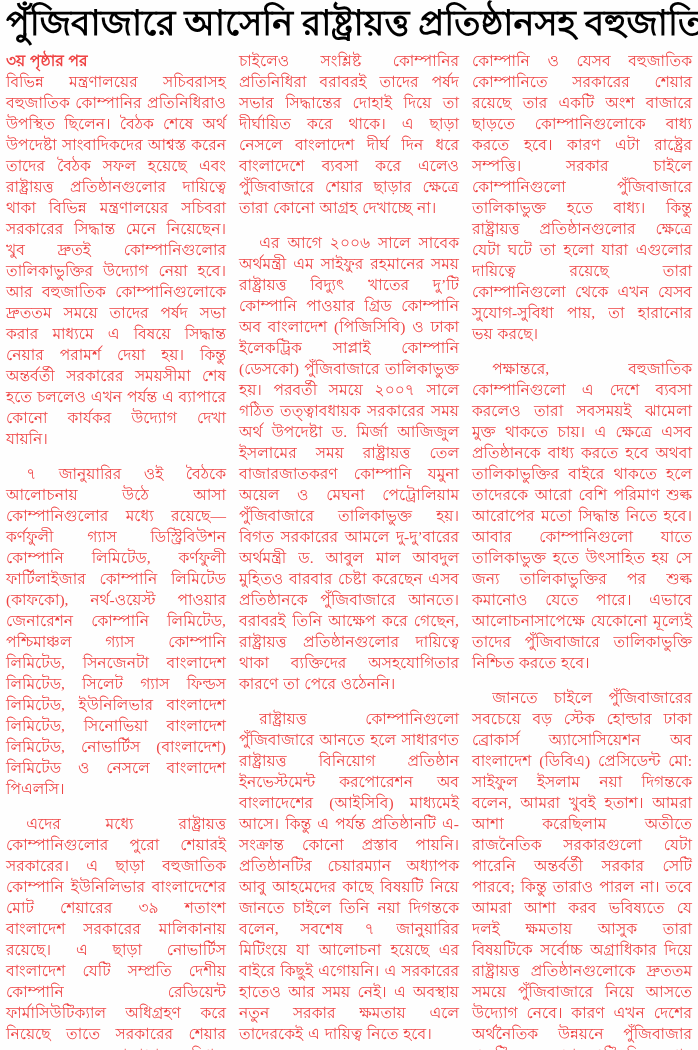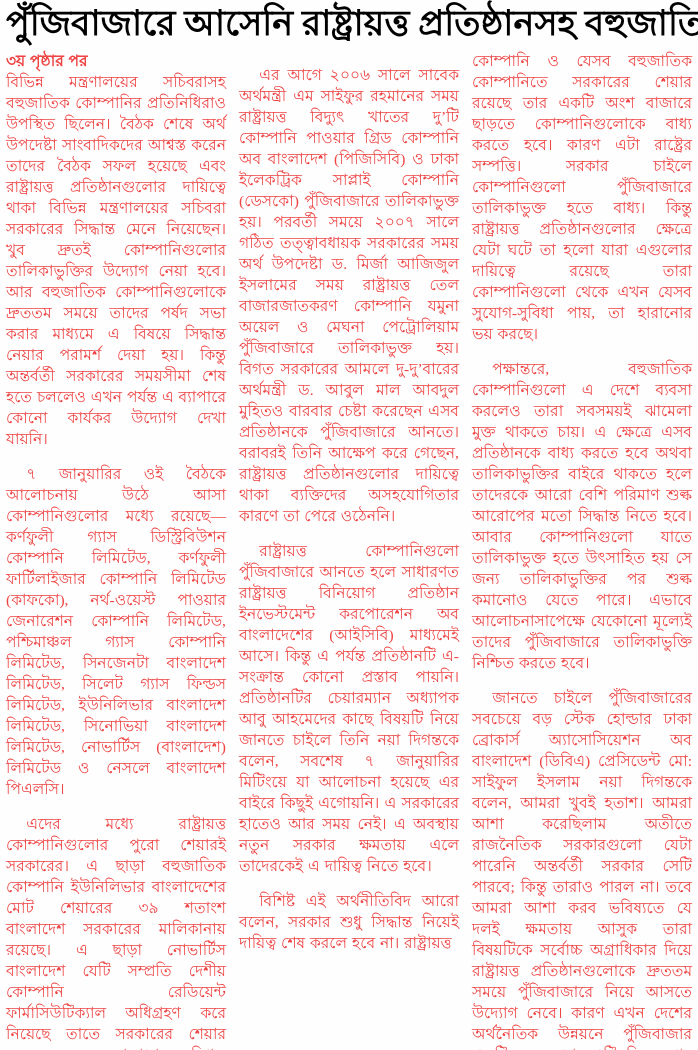--- a/index.html
+++ b/index.html
@@ -70,20 +70,21 @@
     <div class="column">
       <p class="continuation">৩য় পৃষ্ঠার পর</p>
       <div>
           <p>বিভিন্ন মন্ত্রণালয়ের সচিবরাসহ বহুজাতিক কোম্পানির প্রতিনিধিরাও উপস্থিত ছিলেন। বৈঠক শেষে অর্থ উপদেষ্টা সাংবাদিকদের আশ্বস্ত করেন তাদের বৈঠক সফল হয়েছে এবং রাষ্ট্রায়ত্ত প্রতিষ্ঠানগুলোর দায়িত্বে থাকা বিভিন্ন মন্ত্রণালয়ের সচিবরা সরকারের সিদ্ধান্ত মেনে নিয়েছেন। খুব দ্রুতই কোম্পানিগুলোর তালিকাভুক্তির উদ্যোগ নেয়া হবে। আর বহুজাতিক কোম্পানিগুলোকে দ্রুততম সময়ে তাদের পর্ষদ সভা করার মাধ্যমে এ বিষয়ে সিদ্ধান্ত নেয়ার পরামর্শ দেয়া হয়। কিন্তু অন্তর্বর্তী সরকারের সময়সীমা শেষ হতে চললেও এখন পর্যন্ত এ ব্যাপারে কোনো কার্যকর উদ্যোগ দেখা যায়নি।</p>
           <p class="indent">৭ জানুয়ারির ওই বৈঠকে আলোচনায় উঠে আসা কোম্পানিগুলোর মধ্যে রয়েছে— কর্ণফুলী গ্যাস ডিস্ট্রিবিউশন কোম্পানি লিমিটেড, কর্ণফুলী ফার্টিলাইজার কোম্পানি লিমিটেড (কাফকো), নর্থ-ওয়েস্ট পাওয়ার জেনারেশন কোম্পানি লিমিটেড, পশ্চিমাঞ্চল গ্যাস কোম্পানি লিমিটেড, সিনজেনটা বাংলাদেশ লিমিটেড, সিলেট গ্যাস ফিল্ডস লিমিটেড, ইউনিলিভার বাংলাদেশ লিমিটেড, সিনোভিয়া বাংলাদেশ লিমিটেড, নোভার্টিস (বাংলাদেশ) লিমিটেড ও নেসলে বাংলাদেশ পিএলসি।</p>
           <p class="indent">এদের মধ্যে রাষ্ট্রায়ত্ত কোম্পানিগুলোর পুরো শেয়ারই সরকারের। এ ছাড়া বহুজাতিক কোম্পানি ইউনিলিভার বাংলাদেশের মোট শেয়ারের ৩৯ শতাংশ বাংলাদেশ সরকারের মালিকানায় রয়েছে। এ ছাড়া নোভার্টিস বাংলাদেশ যেটি সম্প্রতি দেশীয় কোম্পানি রেডিয়েন্ট ফার্মাসিউটিক্যাল অধিগ্রহণ করে নিয়েছে তাতে সরকারের শেয়ার রয়েছে ৪০ শতাংশ। বিগত সরকারগুলো জনস্বার্থে বিভিন্ন সময় উল্লিখিত কোম্পানিগুলোর শেয়ারের সরকারি অংশ বাজারে ছাড়তে</p>
         </div>
     </div>
     <div class="column">
       <div>
+          <p>চাইলেও সংশ্লিষ্ট কোম্পানির প্রতিনিধিরা বরাবরই তাদের পর্ষদ সভার সিদ্ধান্তের দোহাই দিয়ে তা দীর্ঘায়িত করে থাকে। এ ছাড়া নেসলে বাংলাদেশ দীর্ঘ দিন ধরে বাংলাদেশে ব্যবসা করে এলেও পুঁজিবাজারে শেয়ার ছাড়ার ক্ষেত্রে তারা কোনো আগ্রহ দেখাচ্ছে না।</p>
           <p class="indent">এর আগে ২০০৬ সালে সাবেক অর্থমন্ত্রী এম সাইফুর রহমানের সময় রাষ্ট্রায়ত্ত বিদ্যুৎ খাতের দু’টি কোম্পানি পাওয়ার গ্রিড কোম্পানি অব বাংলাদেশ (পিজিসিবি) ও ঢাকা ইলেকট্রিক সাপ্লাই কোম্পানি (ডেসকো) পুঁজিবাজারে তালিকাভুক্ত হয়। পরবর্তী সময়ে ২০০৭ সালে গঠিত তত্ত্বাবধায়ক সরকারের সময় অর্থ উপদেষ্টা ড. মির্জা আজিজুল ইসলামের সময় রাষ্ট্রায়ত্ত তেল বাজারজাতকরণ কোম্পানি যমুনা অয়েল ও মেঘনা পেট্রোলিয়াম পুঁজিবাজারে তালিকাভুক্ত হয়। বিগত সরকারের আমলে দু-দু’বারের অর্থমন্ত্রী ড. আবুল মাল আবদুল মুহিতও বারবার চেষ্টা করেছেন এসব প্রতিষ্ঠানকে পুঁজিবাজারে আনতে। বরাবরই তিনি আক্ষেপ করে গেছেন, রাষ্ট্রায়ত্ত প্রতিষ্ঠানগুলোর দায়িত্বে থাকা ব্যক্তিদের অসহযোগিতার কারণে তা পেরে ওঠেননি।</p>
           <p class="indent">রাষ্ট্রায়ত্ত কোম্পানিগুলো পুঁজিবাজারে আনতে হলে সাধারণত রাষ্ট্রায়ত্ত বিনিয়োগ প্রতিষ্ঠান ইনভেস্টমেন্ট করপোরেশন অব বাংলাদেশের (আইসিবি) মাধ্যমেই আসে। কিন্তু এ পর্যন্ত প্রতিষ্ঠানটি এ-সংক্রান্ত কোনো প্রস্তাব পায়নি। প্রতিষ্ঠানটির চেয়ারম্যান অধ্যাপক আবু আহমেদের কাছে বিষয়টি নিয়ে জানতে চাইলে তিনি নয়া দিগন্তকে বলেন, সবশেষ ৭ জানুয়ারির মিটিংয়ে যা আলোচনা হয়েছে এর বাইরে কিছুই এগোয়নি। এ সরকারের হাতেও আর সময় নেই। এ অবস্থায় নতুন সরকার ক্ষমতায় এলে তাদেরকেই এ দায়িত্ব নিতে হবে।</p>
           <p class="indent">বিশিষ্ট এই অর্থনীতিবিদ আরো বলেন, সরকার শুধু সিদ্ধান্ত নিয়েই দায়িত্ব শেষ করলে হবে না। রাষ্ট্রায়ত্ত</p>
         </div>
     </div>
     <div class="column">
       <div>
           <p>কোম্পানি ও যেসব বহুজাতিক কোম্পানিতে সরকারের শেয়ার রয়েছে তার একটি অংশ বাজারে ছাড়তে কোম্পানিগুলোকে বাধ্য করতে হবে। কারণ এটা রাষ্ট্রের সম্পত্তি। সরকার চাইলে কোম্পানিগুলো পুঁজিবাজারে তালিকাভুক্ত হতে বাধ্য। কিন্তু রাষ্ট্রায়ত্ত প্রতিষ্ঠানগুলোর ক্ষেত্রে যেটা ঘটে তা হলো যারা এগুলোর দায়িত্বে রয়েছে তারা কোম্পানিগুলো থেকে এখন যেসব সুযোগ-সুবিধা পায়, তা হারানোর ভয় করছে।</p>
           <p class="indent">পক্ষান্তরে, বহুজাতিক কোম্পানিগুলো এ দেশে ব্যবসা করলেও তারা সবসময়ই ঝামেলা মুক্ত থাকতে চায়। এ ক্ষেত্রে এসব প্রতিষ্ঠানকে বাধ্য করতে হবে অথবা তালিকাভুক্তির বাইরে থাকতে হলে তাদেরকে আরো বেশি পরিমাণ শুল্ক আরোপের মতো সিদ্ধান্ত নিতে হবে। আবার কোম্পানিগুলো যাতে তালিকাভুক্ত হতে উৎসাহিত হয় সে জন্য তালিকাভুক্তির পর শুল্ক কমানোও যেতে পারে। এভাবে আলোচনাসাপেক্ষে যেকোনো মূল্যেই তাদের পুঁজিবাজারে তালিকাভুক্তি নিশ্চিত করতে হবে।</p>
           <p class="indent">জানতে চাইলে পুঁজিবাজারের সবচেয়ে বড় স্টেক হোল্ডার ঢাকা ব্রোকার্স অ্যাসোসিয়েশন অব বাংলাদেশ (ডিবিএ) প্রেসিডেন্ট মো: সাইফুল ইসলাম নয়া দিগন্তকে বলেন, আমরা খুবই হতাশ। আমরা আশা করেছিলাম অতীতে রাজনৈতিক সরকারগুলো যেটা পারেনি অন্তর্বর্তী সরকার সেটি পারবে; কিন্তু তারাও পারল না। তবে আমরা আশা করব ভবিষ্যতে যে দলই ক্ষমতায় আসুক তারা বিষয়টিকে সর্বোচ্চ অগ্রাধিকার দিয়ে রাষ্ট্রায়ত্ত প্রতিষ্ঠানগুলোকে দ্রুততম সময়ে পুঁজিবাজারে নিয়ে আসতে উদ্যোগ নেবে। কারণ এখন দেশের অর্থনৈতিক উন্নয়নে পুঁজিবাজার একটি বড় অংশ। এটি দিনের পর দিন বাড়তে থাকবে; কিন্তু আমাদের পুঁজিবাজার সে দিক থেকে অনেক পিছিয়ে। যারাই আগামীতে ক্ষমতায় আসুক তাদেরকেই এ দায়িত্ব নিতে হবে।</p>

